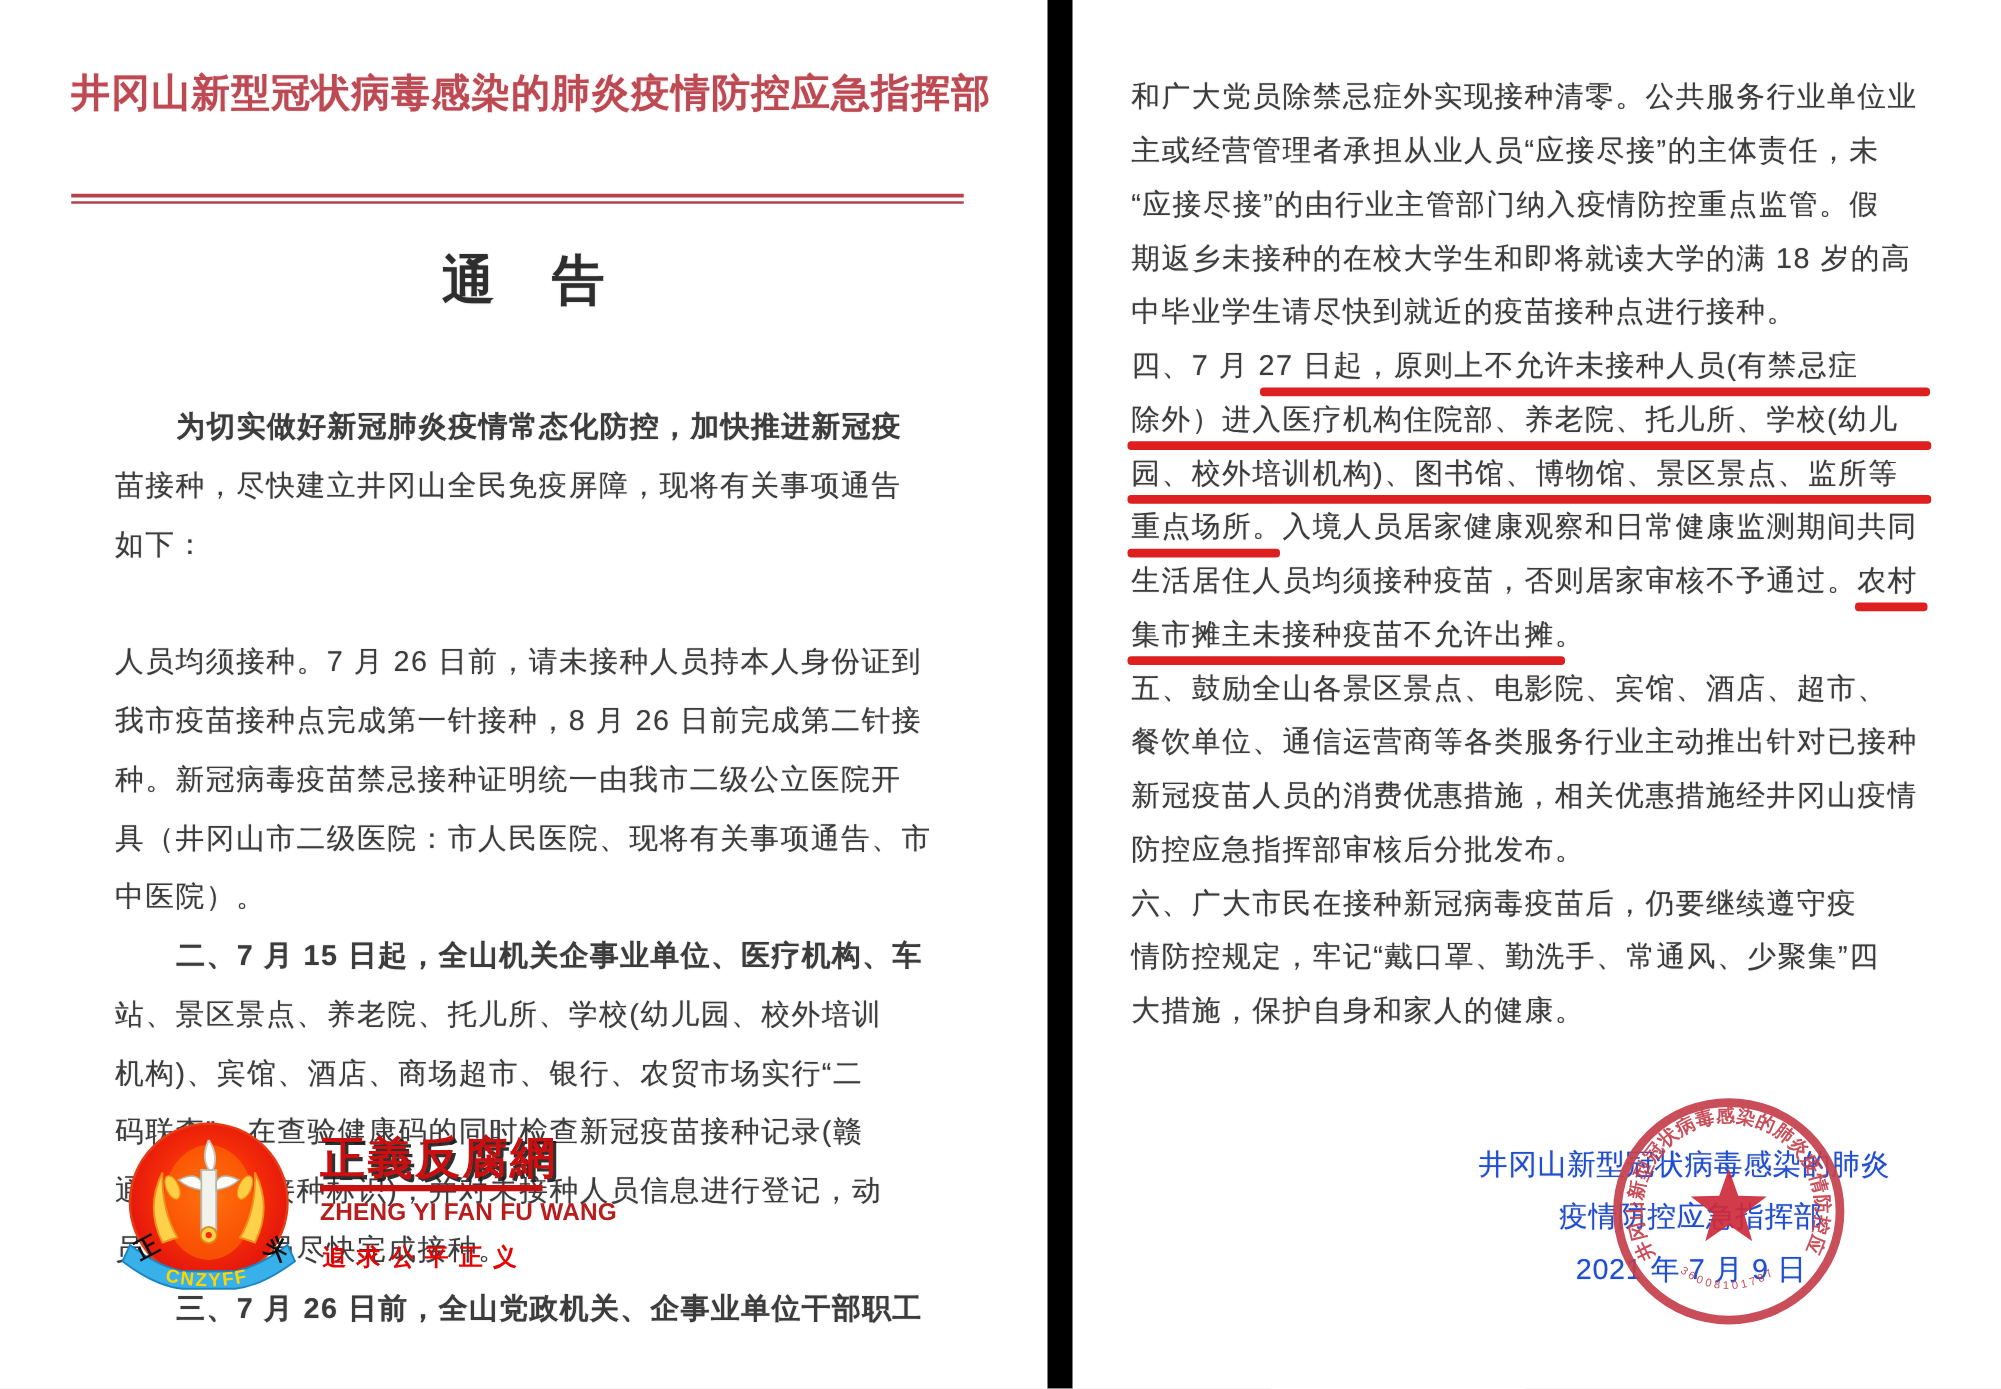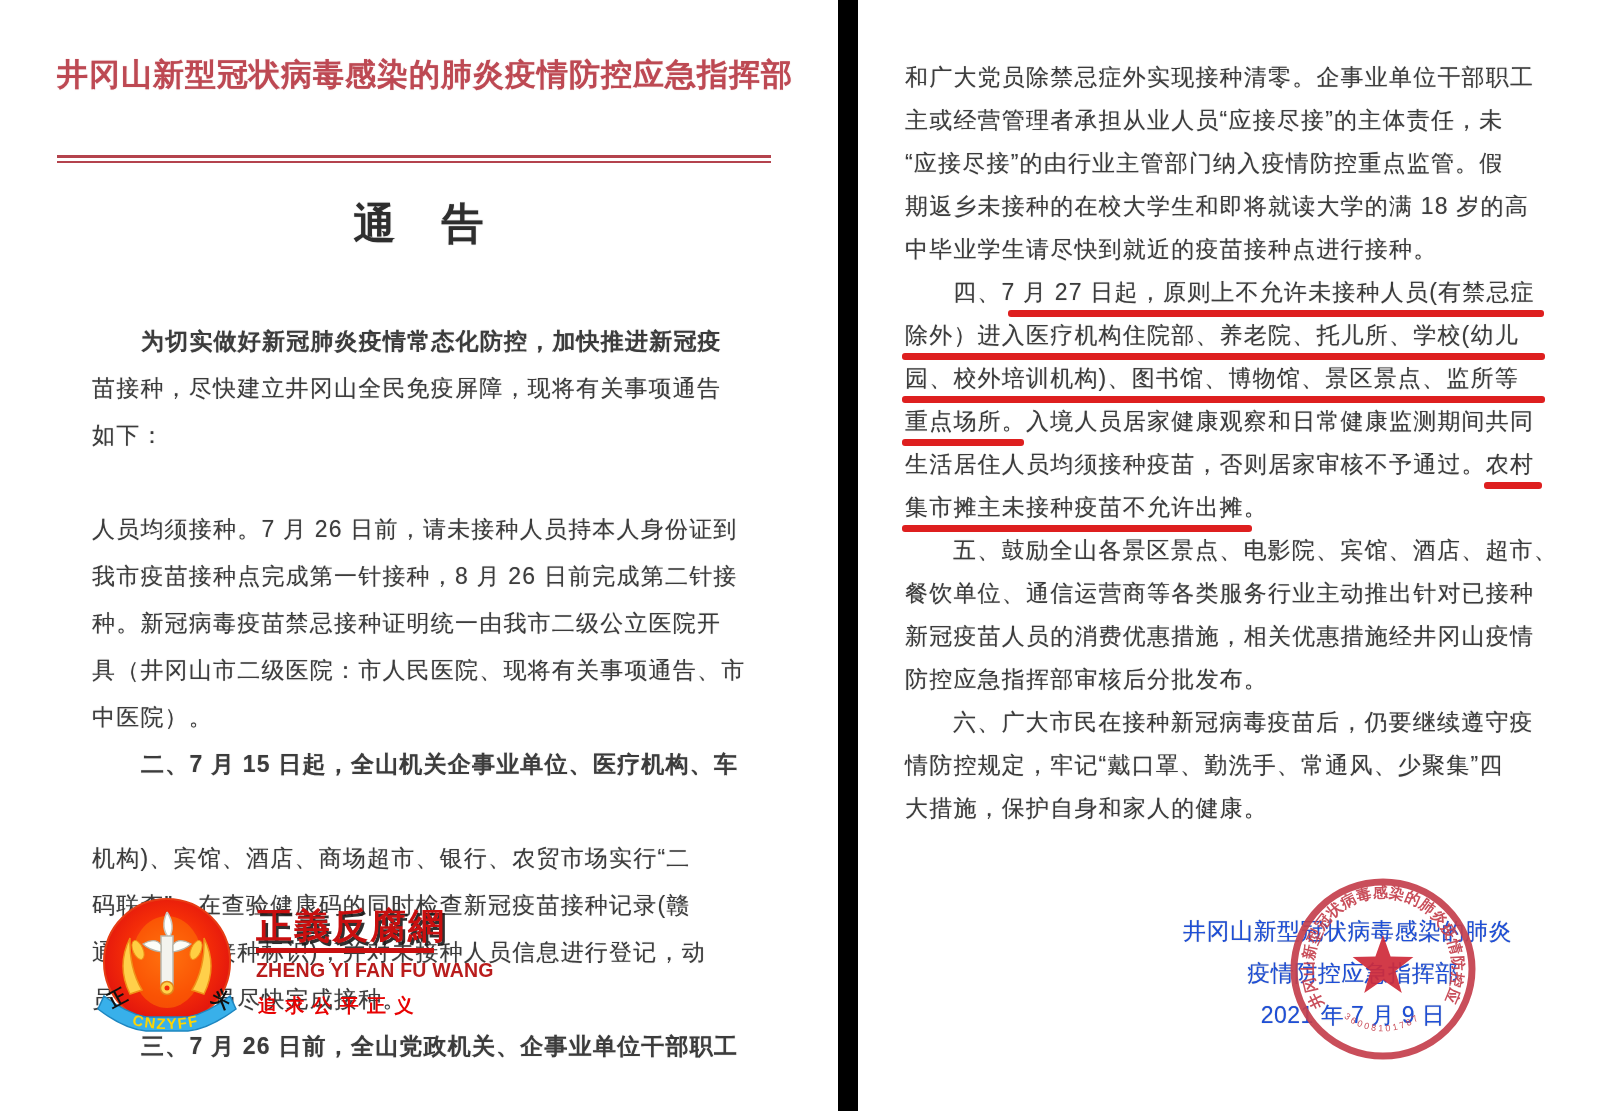--- a/index.html
+++ b/index.html
@@ -25,21 +25,21 @@
     white-space:nowrap;text-shadow:0 0 1px rgba(40,40,40,.5);
   }
   
   .line{
     position:absolute;white-space:nowrap;font-size:23px;letter-spacing:1.2px;
     color:#3c3c3c;text-shadow:0 0 1px rgba(70,70,70,.45);
   }
   .lp{left:92px;}
   .lp.ind{left:141px;font-weight:bold;}
   .rp{left:905px;}
-  .rp.ind{left:953px;}
+  .rp.ind{left:905px;}
   
   .red-u{position:absolute;height:7px;background:#de1f1f;border-radius:3px;z-index:2;}
   
   .sig{position:absolute;left:1183px;width:340px;white-space:nowrap;
        font-size:23px;letter-spacing:.5px;color:#1d4ed8;text-shadow:0 0 1px rgba(70,70,70,.45);z-index:3;}
   .sig.c{text-align:center;}
   
   .seal-wrap{position:absolute;left:1283px;top:872px;width:200px;height:200px;z-index:4;opacity:.92;}
   .emblem-wrap{position:absolute;left:96px;top:896px;width:142px;height:146px;z-index:5;}
   
@@ -65,27 +65,28 @@
 
   <div class="line lp ind" style="top:326px">为切实做好新冠肺炎疫情常态化防控，加快推进新冠疫</div>
   <div class="line lp" style="top:373px">苗接种，尽快建立井冈山全民免疫屏障，现将有关事项通告</div>
   <div class="line lp" style="top:420px">如下：</div>
   <div class="line lp" style="top:514px">人员均须接种。7 月 26 日前，请未接种人员持本人身份证到</div>
   <div class="line lp" style="top:561px">我市疫苗接种点完成第一针接种，8 月 26 日前完成第二针接</div>
   <div class="line lp" style="top:608px">种。新冠病毒疫苗禁忌接种证明统一由我市二级公立医院开</div>
   <div class="line lp" style="top:655px">具（井冈山市二级医院：市人民医院、现将有关事项通告、市</div>
   <div class="line lp" style="top:702px">中医院）。</div>
   <div class="line lp ind" style="top:749px">二、7 月 15 日起，全山机关企事业单位、医疗机构、车</div>
+  <div class="line lp" style="top:796px">站、景区景点、养老院、托儿所、学校(幼儿园、校外培训</div>
   <div class="line lp" style="top:843px">机构)、宾馆、酒店、商场超市、银行、农贸市场实行“二</div>
   <div class="line lp" style="top:890px">码联查”，在查验健康码的同时检查新冠疫苗接种记录(赣</div>
   <div class="line lp" style="top:937px">通码上有无接种标识)，并对未接种人员信息进行登记，动</div>
   <div class="line lp" style="top:984px">员未接种人员尽快完成接种。</div>
   <div class="line lp ind" style="top:1031px">三、7 月 26 日前，全山党政机关、企事业单位干部职工</div>
 
-  <div class="line rp" style="top:62px">和广大党员除禁忌症外实现接种清零。企事业单位干部职工</div>
+  <div class="line rp" style="top:62px">和广大党员除禁忌症外实现接种清零。公共服务行业单位业</div>
   <div class="line rp" style="top:105px">主或经营管理者承担从业人员“应接尽接”的主体责任，未</div>
   <div class="line rp" style="top:148px">“应接尽接”的由行业主管部门纳入疫情防控重点监管。假</div>
   <div class="line rp" style="top:191px">期返乡未接种的在校大学生和即将就读大学的满 18 岁的高</div>
   <div class="line rp" style="top:234px">中毕业学生请尽快到就近的疫苗接种点进行接种。</div>
   <div class="line rp ind" style="top:277px">四、7 月 27 日起，原则上不允许未接种人员(有禁忌症</div>
   <div class="line rp" style="top:320px">除外）进入医疗机构住院部、养老院、托儿所、学校(幼儿</div>
   <div class="line rp" style="top:363px">园、校外培训机构)、图书馆、博物馆、景区景点、监所等</div>
   <div class="line rp" style="top:406px">重点场所。入境人员居家健康观察和日常健康监测期间共同</div>
   <div class="line rp" style="top:449px">生活居住人员均须接种疫苗，否则居家审核不予通过。农村</div>
   <div class="line rp" style="top:492px">集市摊主未接种疫苗不允许出摊。</div>

